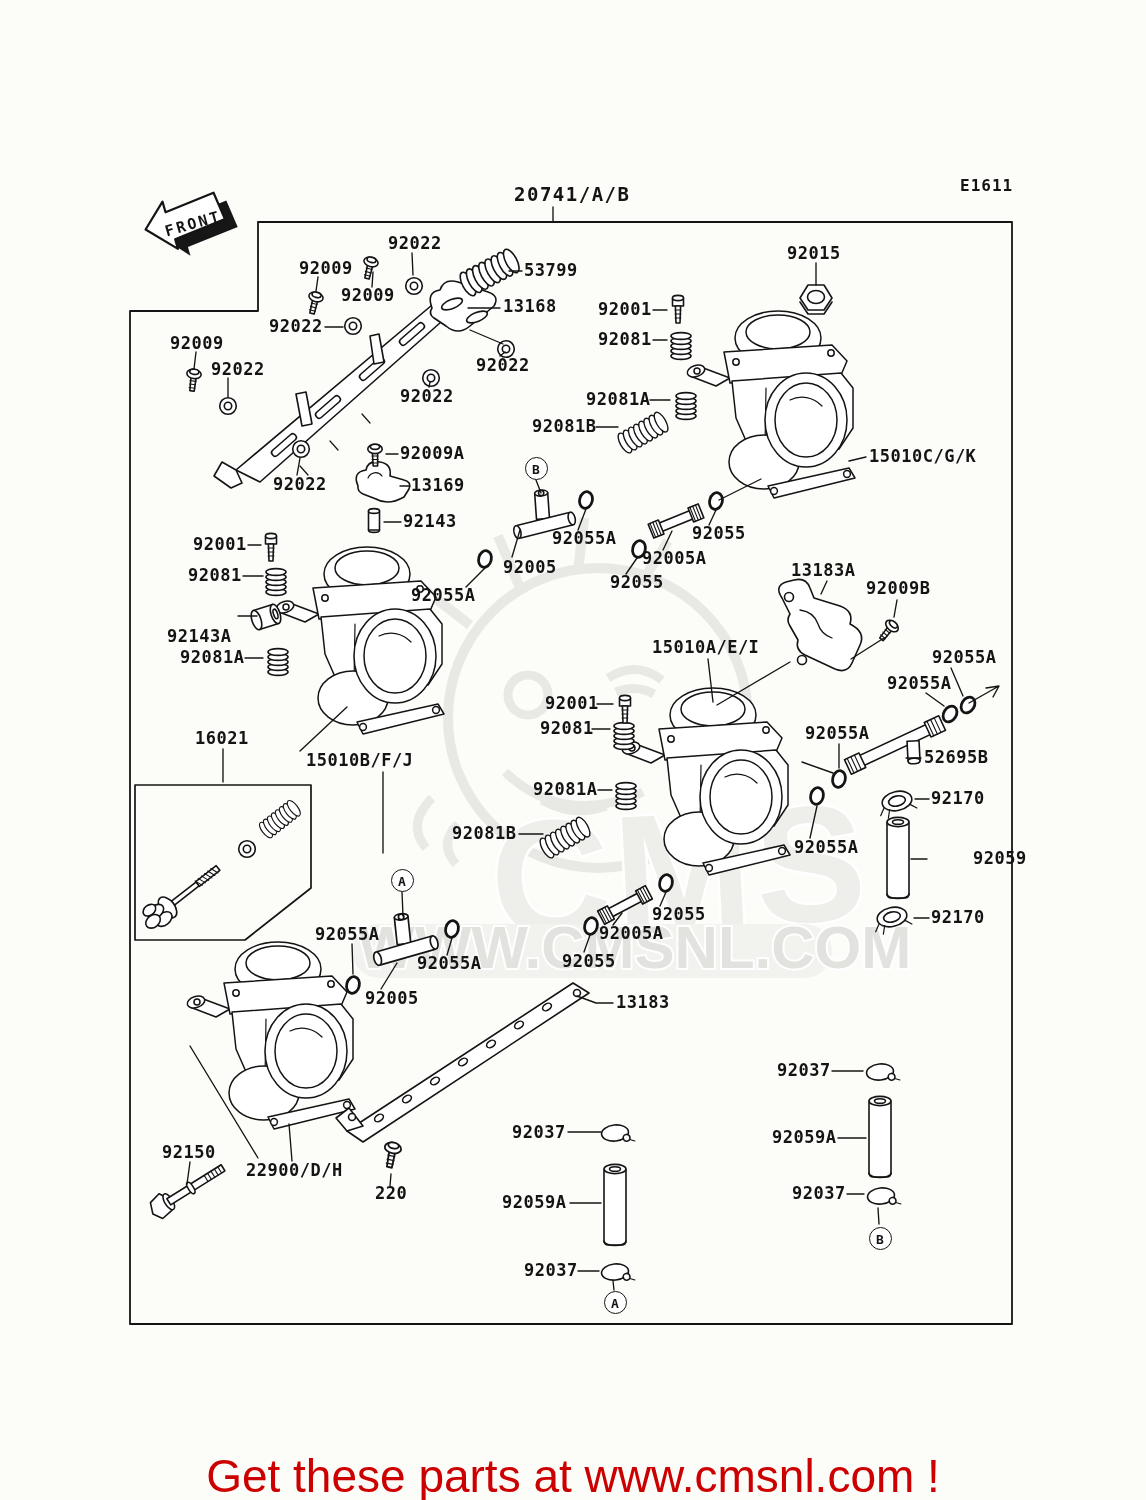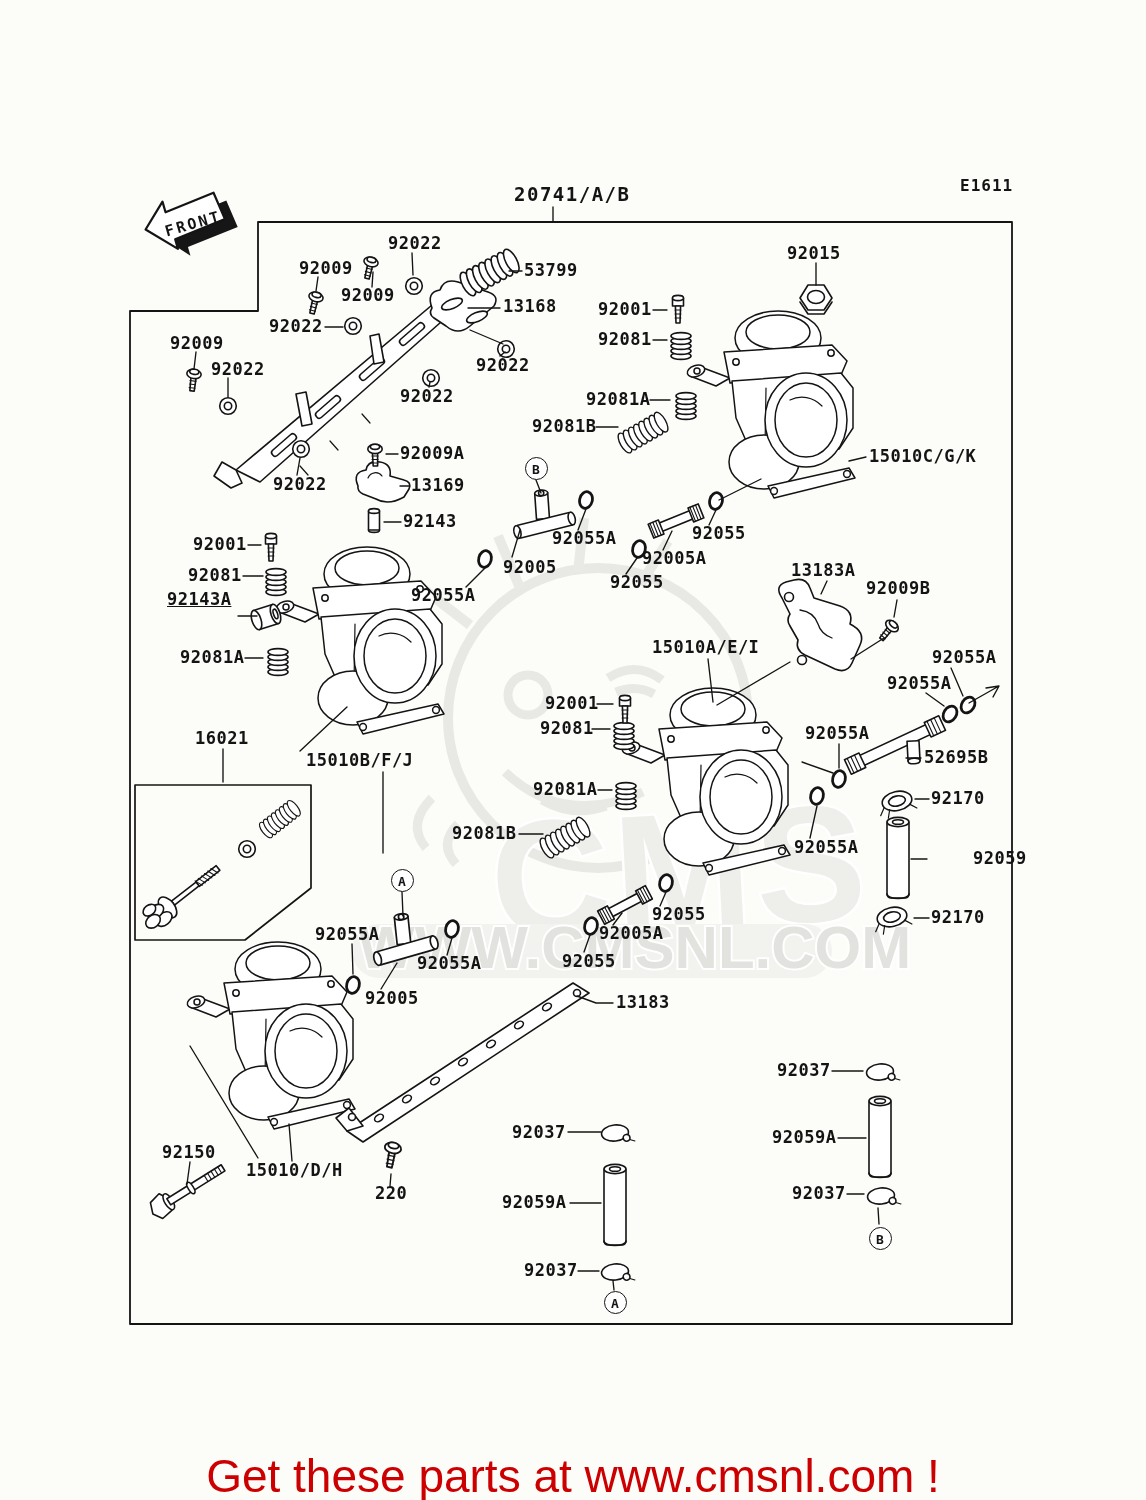--- a/index.html
+++ b/index.html
@@ -345,21 +345,21 @@
       <div class="plabel" style="left: 400px; top: 389px;">92022</div>
       <div class="plabel" style="left: 586px; top: 392px;">92081A</div>
       <div class="plabel" style="left: 532px; top: 419px;">92081B</div>
       <div class="plabel" style="left: 400px; top: 446px;">92009A</div>
       <div class="plabel" style="left: 411px; top: 478px;">13169</div>
       <div class="plabel" style="left: 403px; top: 514px;">92143</div>
       <div class="plabel" style="left: 273px; top: 477px;">92022</div>
       <div class="plabel" style="left: 869px; top: 449px;">15010C/G/K</div>
       <div class="plabel" style="left: 193px; top: 537px;">92001</div>
       <div class="plabel" style="left: 188px; top: 568px;">92081</div>
-      <div class="plabel" style="left: 167px; top: 592px; text-decoration: underline;">92143A</div>
+      <div class="plabel" style="left: 167px; top: 629px;">92143A</div>
       <div class="plabel" style="left: 180px; top: 650px;">92081A</div>
       <div class="plabel" style="left: 552px; top: 531px;">92055A</div>
       <div class="plabel" style="left: 503px; top: 560px;">92005</div>
       <div class="plabel" style="left: 692px; top: 526px;">92055</div>
       <div class="plabel" style="left: 642px; top: 551px;">92005A</div>
       <div class="plabel" style="left: 610px; top: 575px;">92055</div>
       <div class="plabel" style="left: 791px; top: 563px;">13183A</div>
       <div class="plabel" style="left: 866px; top: 581px;">92009B</div>
       <div class="plabel" style="left: 411px; top: 588px;">92055A</div>
       <div class="plabel" style="left: 195px; top: 731px;">16021</div>
@@ -381,21 +381,21 @@
       <div class="plabel" style="left: 315px; top: 927px;">92055A</div>
       <div class="plabel" style="left: 599px; top: 926px;">92005A</div>
       <div class="plabel" style="left: 417px; top: 956px;">92055A</div>
       <div class="plabel" style="left: 562px; top: 954px;">92055</div>
       <div class="plabel" style="left: 365px; top: 991px;">92005</div>
       <div class="plabel" style="left: 616px; top: 995px;">13183</div>
       <div class="plabel" style="left: 777px; top: 1063px;">92037</div>
       <div class="plabel" style="left: 512px; top: 1125px;">92037</div>
       <div class="plabel" style="left: 772px; top: 1130px;">92059A</div>
       <div class="plabel" style="left: 162px; top: 1145px;">92150</div>
-      <div class="plabel" style="left: 246px; top: 1163px;">15010/D/H</div>
+      <div class="plabel" style="left: 246px; top: 1163px;">22900/D/H</div>
       <div class="plabel" style="left: 375px; top: 1186px;">220</div>
       <div class="plabel" style="left: 792px; top: 1186px;">92037</div>
       <div class="plabel" style="left: 502px; top: 1195px;">92059A</div>
       <div class="plabel" style="left: 524px; top: 1263px;">92037</div>
       <div class="callout" style="left: 524.5px; top: 456.5px;">B</div>
       <div class="callout" style="left: 390.5px; top: 868.5px;">A</div>
       <div class="callout" style="left: 868.5px; top: 1226.5px;">B</div>
       <div class="callout" style="left: 603.5px; top: 1290.5px;">A</div>
     </div>
 

